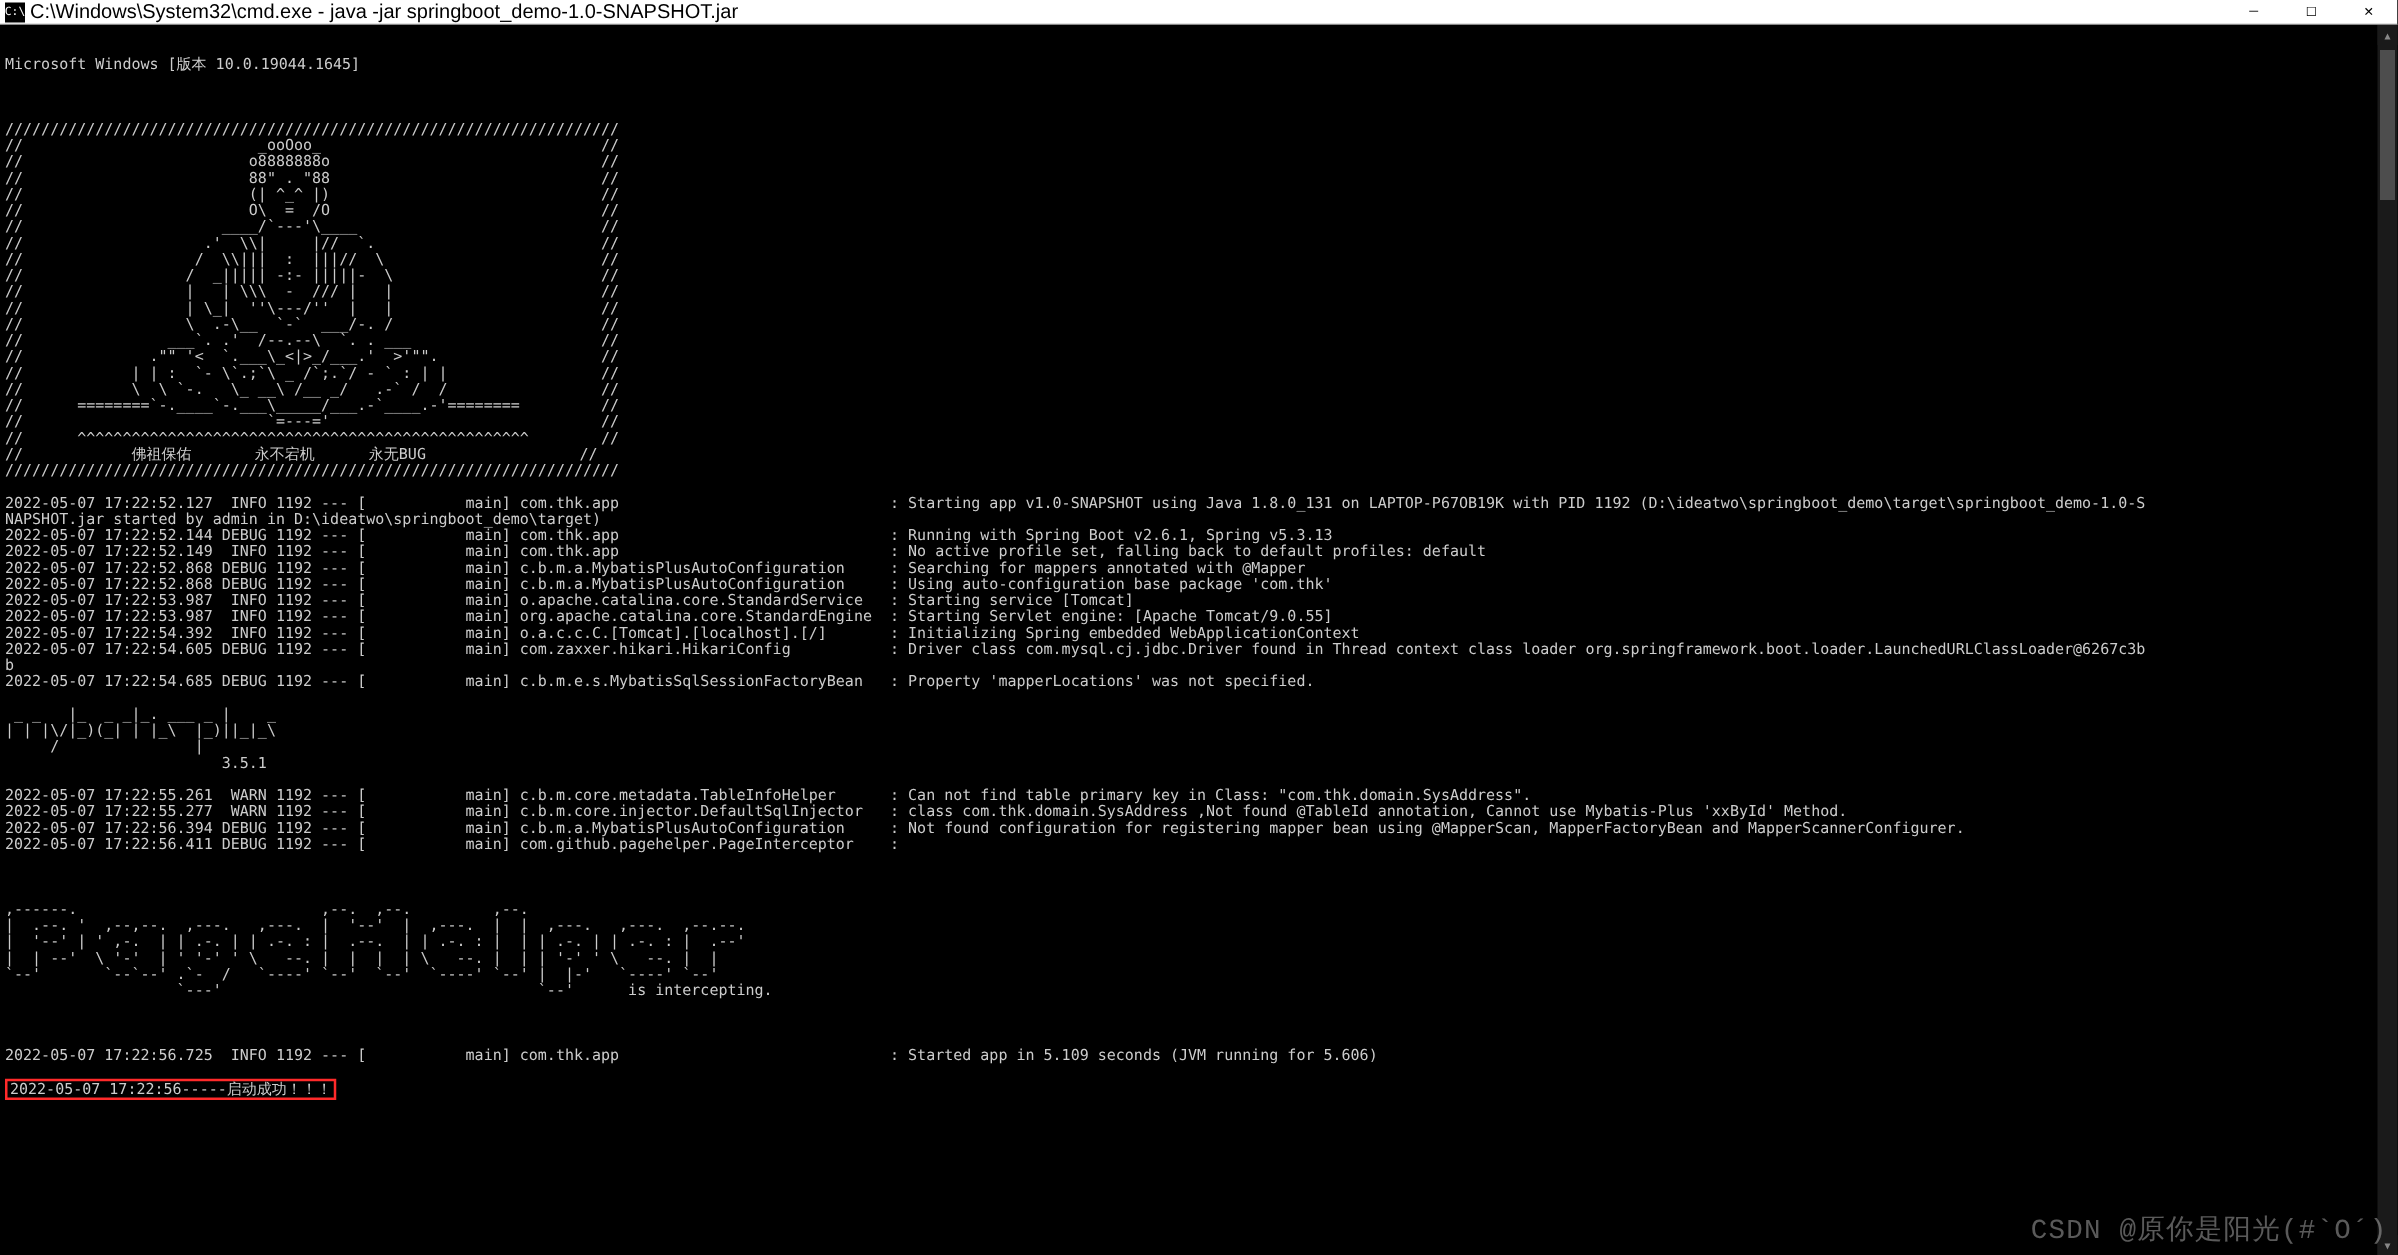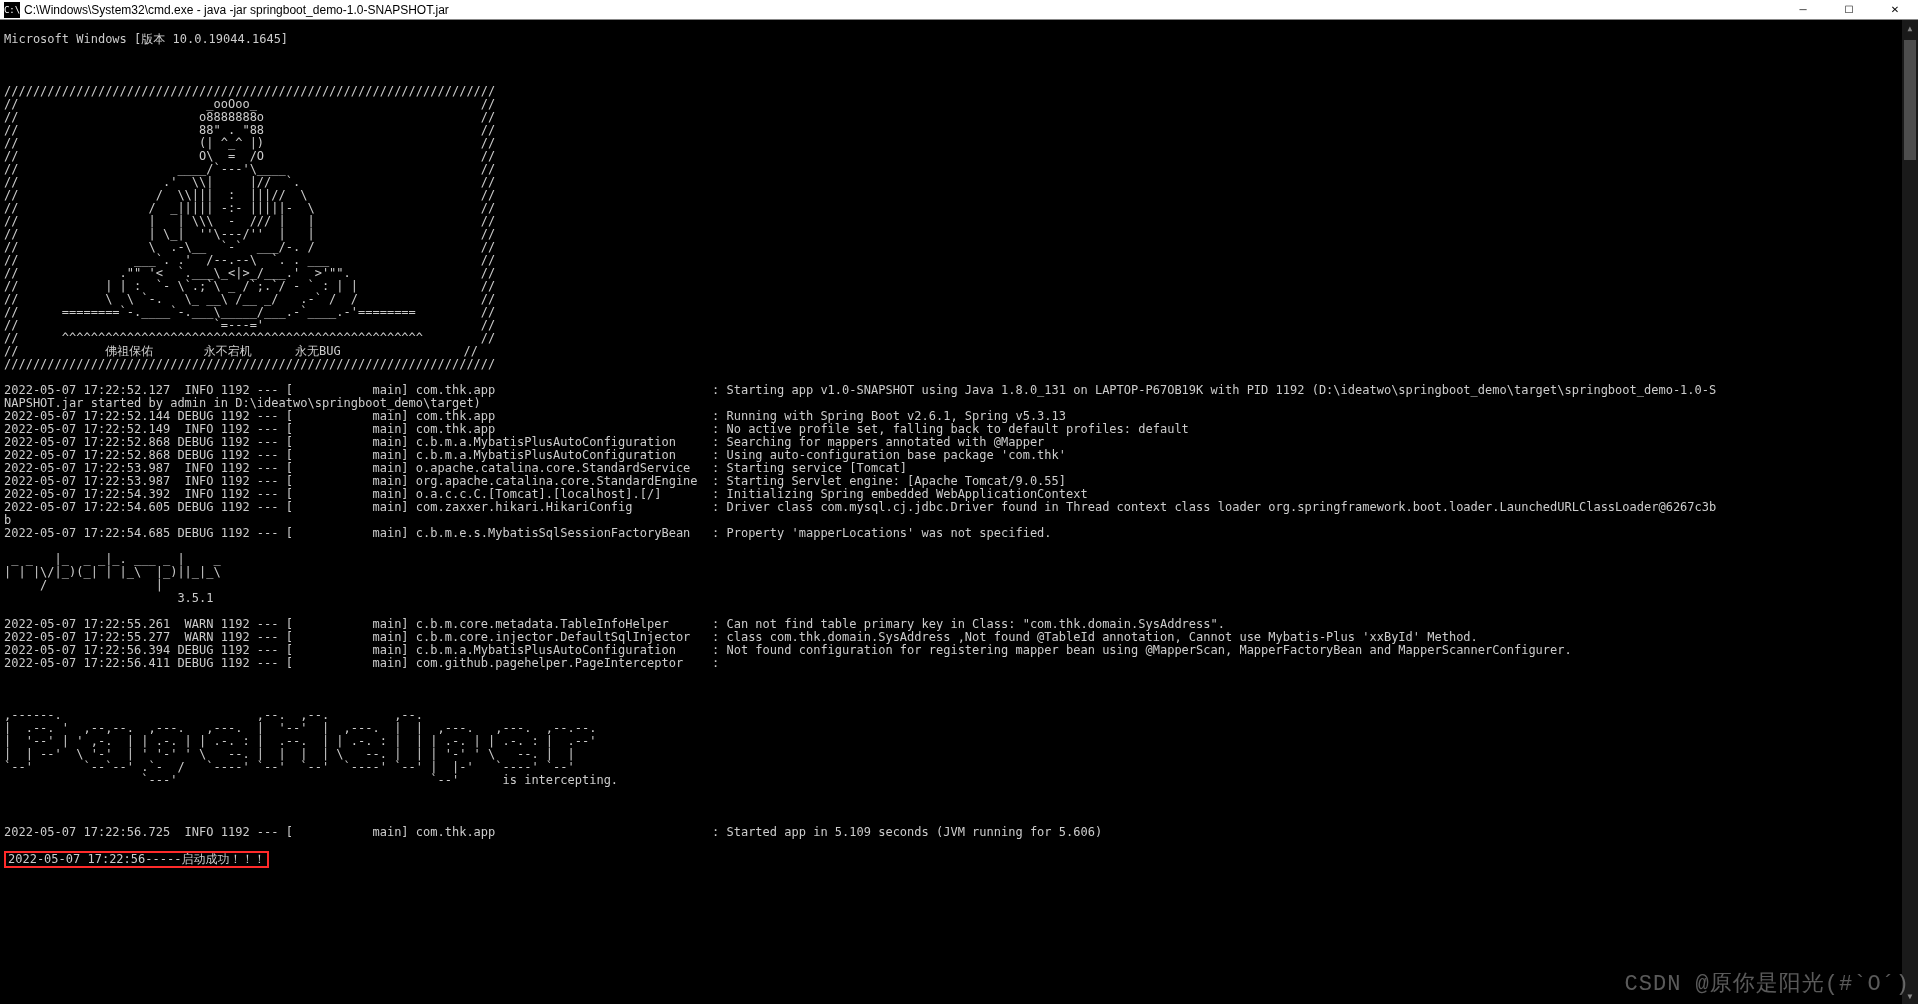--- a/index.html
+++ b/index.html
@@ -15,32 +15,32 @@
     align-items: center;
     border-bottom: 1px solid #888;
   }
   .titlebar .icon {
     width: 16px; height: 16px;
     margin: 0 4px 0 4px;
     background: #000;
     font-size: 9px; color: #fff;
     display: inline-flex; align-items: center; justify-content: center;
   }
-  .titlebar .title { flex: 1; font-family: "Segoe UI", sans-serif; font-size: 12px; }
+  .titlebar .title { flex: 1; font-family: "Segoe UI", sans-serif; font-size: 16px; }
   .titlebar .btn {
     width: 46px; height: 20px;
     display: inline-flex; align-items: center; justify-content: center;
     font-family: "Segoe MDL2 Assets", sans-serif; font-size: 10px;
   }
 
   
   .terminal {
     background: #000;
     color: #ccc;
-    padding: 0 0 0 4px;
+    padding: 12px 0 0 4px;
     white-space: pre;
     font-family: "NSimSun", "SimSun", "Consolas", monospace;
     font-size: 12px;
     line-height: 13px;
     position: relative;
     height: calc(1004px - 20px);
     overflow: hidden;
   }
   .line { white-space: pre; }
   .hl-red {

